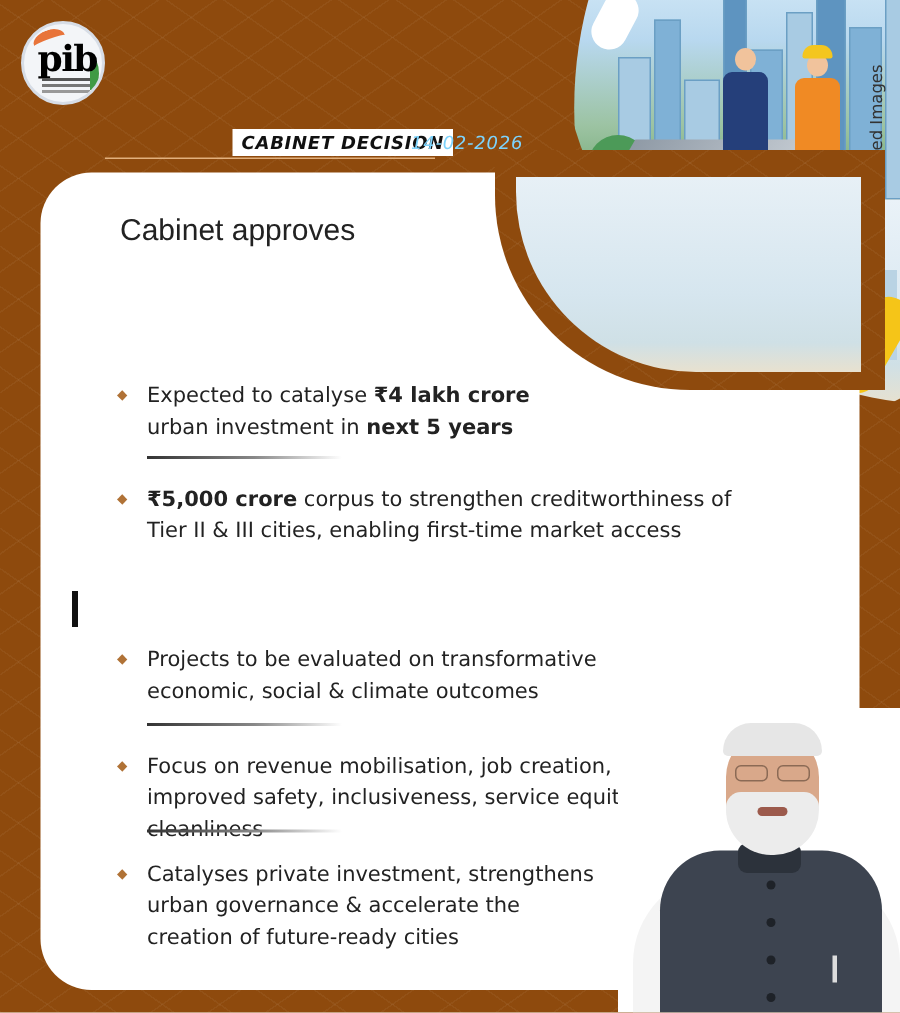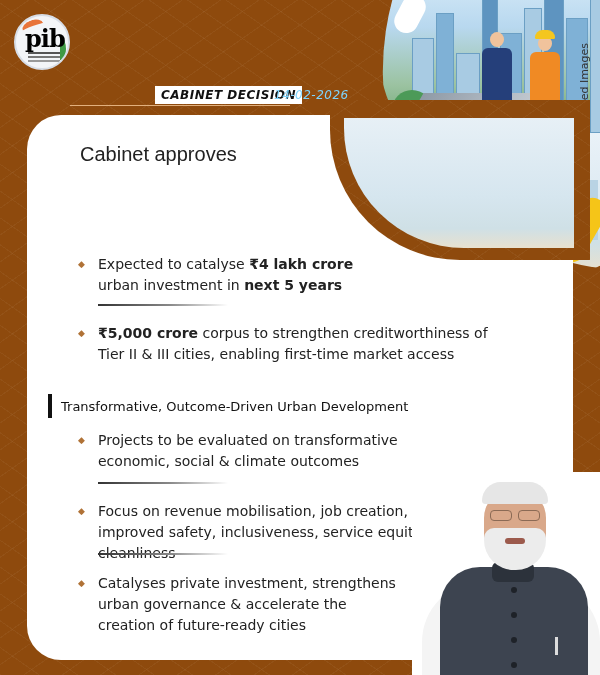--- a/index.html
+++ b/index.html
@@ -171,21 +171,20 @@
 </div>
 <div class="sep" style="top:304px;"></div>
 
 <div class="bullet" style="top:323px;">
   <span class="dot">◆</span>
   <span class="txt"><b>₹5,000 crore</b><span> corpus to strengthen creditworthiness of Tier II &amp; III cities, enabling first-time market access</span></span>
 </div>
 
 <div class="section-head">
   <span class="bar"></span>
-  <span class="txt">Transformative, Outcome-Driven Urban Development</span>
 </div>
 
 <div class="bullet" style="top:430px;">
   <span class="dot">◆</span>
   <span class="txt" style="width:310px;">Projects to be evaluated on transformative economic, social &amp; climate outcomes</span>
 </div>
 <div class="sep" style="top:482px;"></div>
 
 <div class="bullet" style="top:501px;">
   <span class="dot">◆</span>

